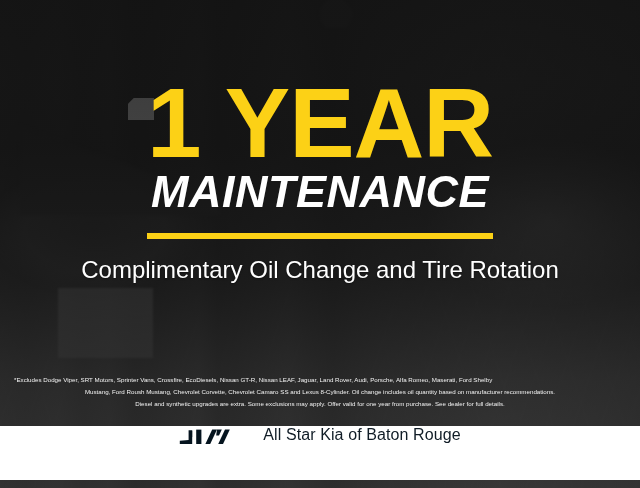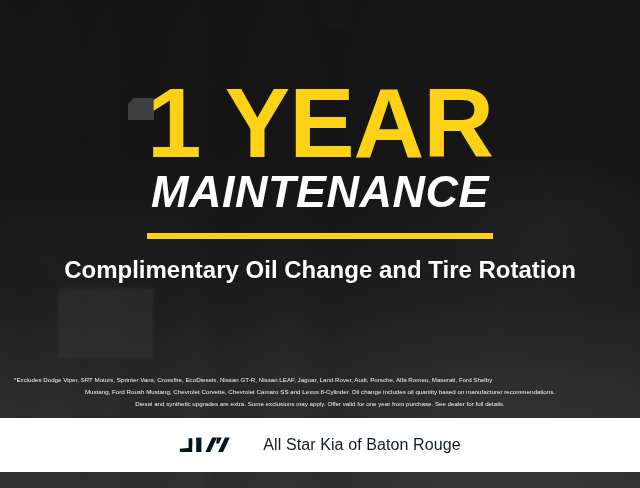--- a/index.html
+++ b/index.html
@@ -124,46 +124,45 @@
   .divider {
     width:346px; height:6px;
     background:#FCD116;
     margin-top:18px;
   }
 
   .sub {
     margin-top:16px;
     font-size:24px;
     line-height:1.25;
-    font-weight:bold;
+    font-weight:normal;
     color:#ffffff;
     text-align:right;
     white-space:nowrap;
     text-shadow:0 1px 2px rgba(0,0,0,0.35);
   }
 
   .disclaimer {
     position:absolute;
     left:14px; right:14px; top:374px;
     font-size:6.2px;
     line-height:1.95;
     color:#f2f2f2;
     text-align:center;
   }
   .disclaimer span { display:block; white-space:nowrap; }
   .disclaimer span:first-child { text-align:left; }
 
   
   .footer {
     position:absolute;
-    left:0; right:0; bottom:16px;
+    left:0; right:0; bottom:8px;
     height:54px;
     background:#ffffff;
     display:flex;
-    align-items:center;
     justify-content:center;
     gap:18px;
   }
   .kia-logo { display:block; }
   .dealer-name {
     font-size:16px;
     color:#101c26;
     letter-spacing:0.1px;
     white-space:nowrap;
   }

